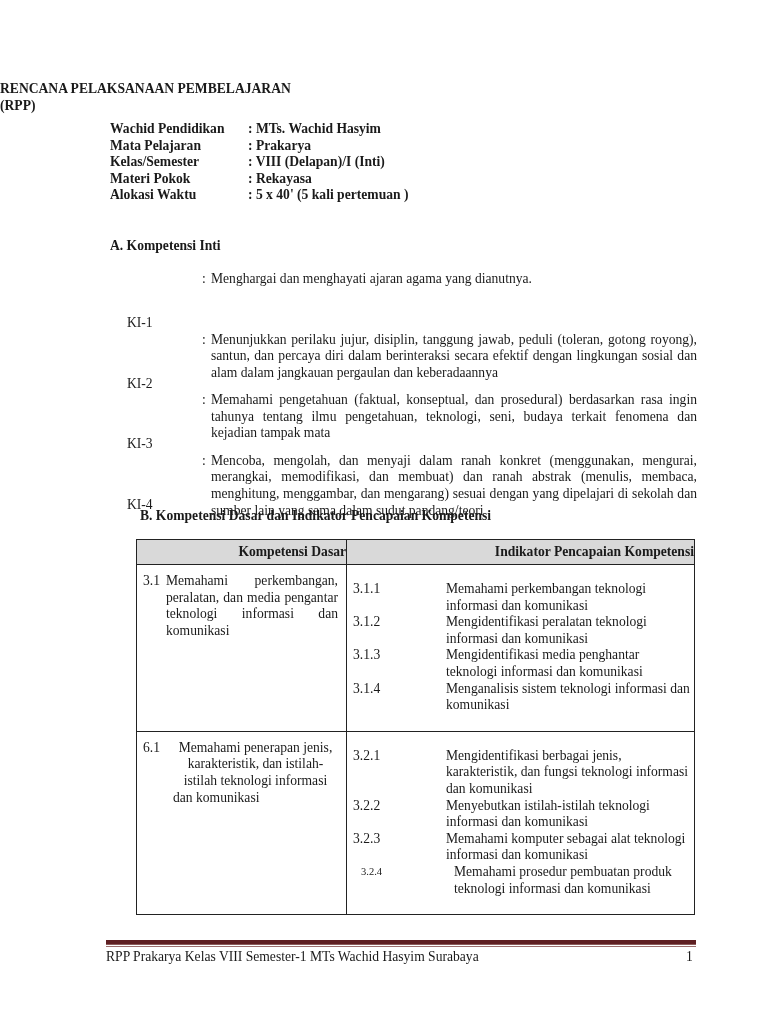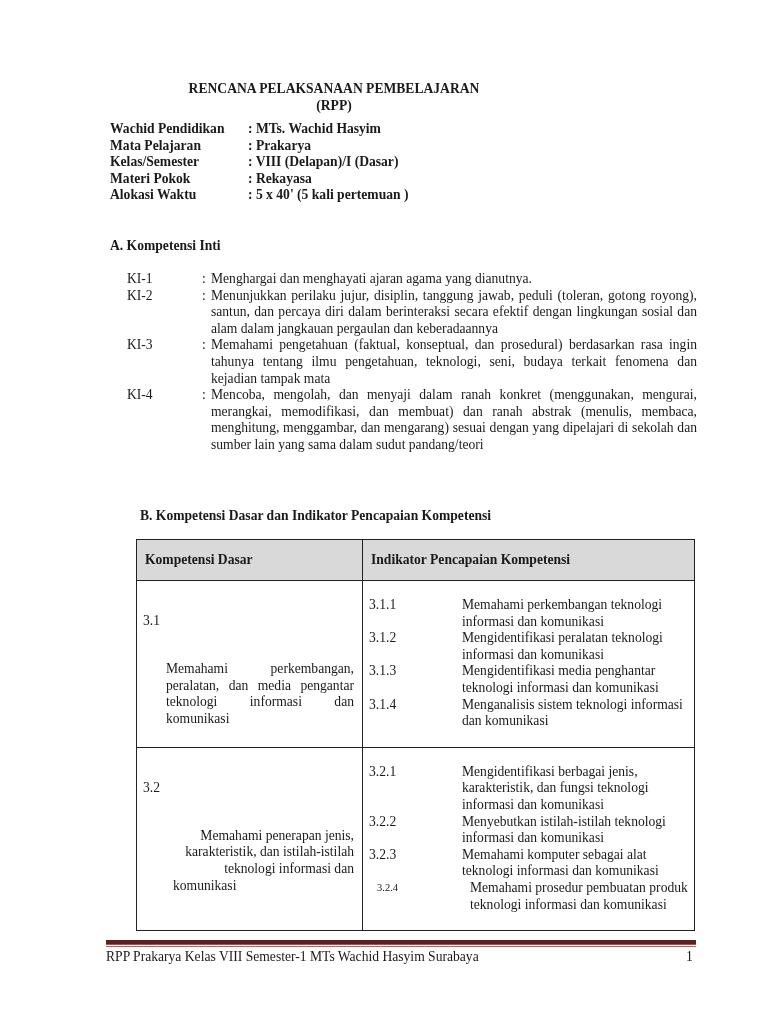--- a/index.html
+++ b/index.html
@@ -2,55 +2,55 @@
 <html><head>
 <meta charset="utf-8">
 <style>
   html, body { margin: 0; padding: 0; background: #ffffff; }
   body {
     width: 768px; height: 1024px; position: relative; overflow: hidden;
     font-family: "Liberation Serif", "DejaVu Serif", serif;
     color: #1a1a1a; font-size: 13.6px; line-height: 16.6px;
   }
   .page { position: absolute; left: 0; top: 0; width: 768px; height: 1024px; }
-  .title { position: absolute; left: 0; width: 668px; text-align: center; font-weight: bold; font-size: 13.6px; }
+  .title { position: absolute; left: 0; width: 668px; font-weight: bold; font-size: 13.6px; }
   .t1 { top: 81px; }
   .t2 { top: 98px; }
 
   .meta { position: absolute; left: 110px; top: 121px; font-weight: bold; }
   .meta-row { display: flex; height: 16.6px; }
   .meta-label { width: 138px; }
   .meta-value { }
 
   .sec-head { position: absolute; left: 110px; font-weight: bold; }
   .secA { top: 238px; }
   .secB { top: 508px; margin-left: 30px; }
 
   .ki { position: absolute; left: 127px; top: 271px; width: 570px; }
   .ki-row { display: flex; }
-  .ki-code { width: 75px; flex: none; }
+  .ki-code { width: 75px; flex: none; margin-top: 44px; }
   .ki-colon { width: 9px; flex: none; }
   .ki-text { flex: 1; text-align: justify; }
   .ki-text.last-left { text-align-last: left; }
 
   table.kd {
     position: absolute; left: 136px; top: 539px; width: 559px;
     border-collapse: collapse; font-size: 13.6px; line-height: 16.6px;
   }
   table.kd th {
-    background: #d9d9d9; font-weight: bold; height: 24px; padding: 8px;
-    border: 1.5px solid #222; text-align: left;
+    background: #d9d9d9; font-weight: bold; height: 24px; padding: 0;
+    border: 1.5px solid #222; text-align: right;
   }
   table.kd td { border: 1.5px solid #222; vertical-align: top; padding: 0; }
   .c1 { width: 209px; }
-  .kd-cell { padding: 32px 8px 17px 6px; }
+  .kd-cell { padding: 8px 8px 17px 6px; }
   .kd-num-row { display: flex; }
   .kd-num { width: 23px; flex: none; }
   .kd-num.wide { width: 30px; }
-  .kd-text { flex: 1; text-align: justify; text-align-last: left; margin-top: 48px; }
+  .kd-text { flex: 1; text-align: justify; text-align-last: left; }
   .ind-cell { padding: 16px 4px 17px 6px; }
   .ind-row { display: flex; }
   .ind-num { width: 46px; flex: none; }
   .ind-num.small { font-size: 10.5px; margin-left: 8px; }
   .ind-text { flex: 1; margin-left: 47px; }
 
   .footer-rule {
     position: absolute; left: 106px; top: 940px; width: 590px; height: 4px;
     background: #5e1f22; border-bottom: 1px solid #8c5a5a;
   }
@@ -72,21 +72,21 @@
     <div class="meta-row">
       <span class="meta-label">Wachid Pendidikan</span>
       <span class="meta-value">: MTs. Wachid Hasyim</span>
     </div>
     <div class="meta-row">
       <span class="meta-label">Mata Pelajaran</span>
       <span class="meta-value">: Prakarya</span>
     </div>
     <div class="meta-row">
       <span class="meta-label">Kelas/Semester</span>
-      <span class="meta-value">: VIII (Delapan)/I (Dasar)</span>
+      <span class="meta-value">: VIII (Delapan)/I (Inti)</span>
     </div>
     <div class="meta-row">
       <span class="meta-label">Materi Pokok</span>
       <span class="meta-value">: Rekayasa</span>
     </div>
     <div class="meta-row">
       <span class="meta-label">Alokasi Waktu</span>
       <span class="meta-value">: 5 x 40' (5 kali pertemuan )</span>
     </div>
   </div>
@@ -153,22 +153,22 @@
               <span class="ind-num">3.1.4</span>
               <span class="ind-text">Menganalisis  sistem teknologi informasi dan komunikasi</span>
             </div>
           </div>
         </td>
       </tr>
       <tr>
         <td class="c1">
           <div class="kd-cell">
             <div class="kd-num-row">
-              <span class="kd-num wide">3.2</span>
-              <span class="kd-text" style="text-align:right">Memahami penerapan jenis, karakteristik, dan istilah-istilah teknologi informasi dan komunikasi</span>
+              <span class="kd-num wide">6.1</span>
+              <span class="kd-text" style="text-align:center">Memahami penerapan jenis, karakteristik, dan istilah-istilah teknologi informasi dan komunikasi</span>
             </div>
           </div>
         </td>
         <td>
           <div class="ind-cell">
             <div class="ind-row">
               <span class="ind-num">3.2.1</span>
               <span class="ind-text">Mengidentifikasi berbagai jenis, karakteristik, dan fungsi teknologi informasi dan komunikasi</span>
             </div>
             <div class="ind-row">

